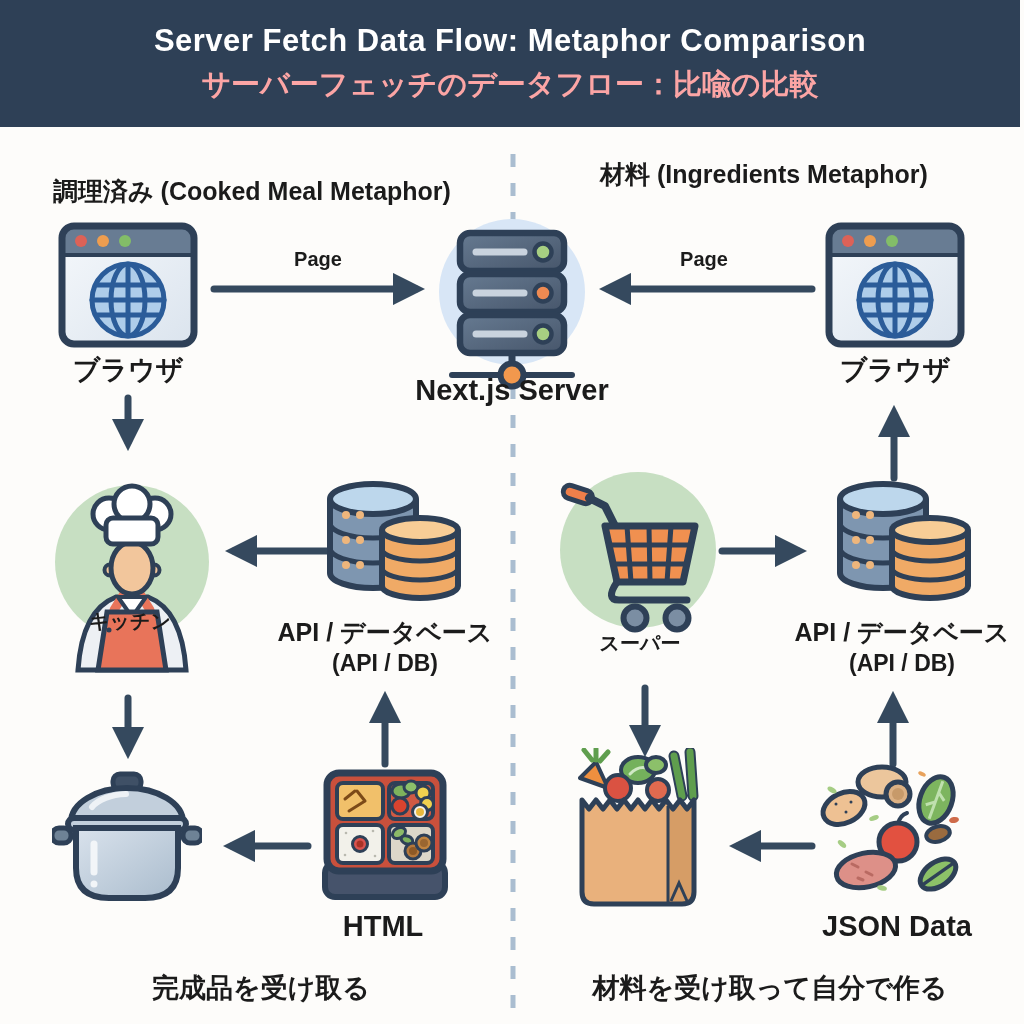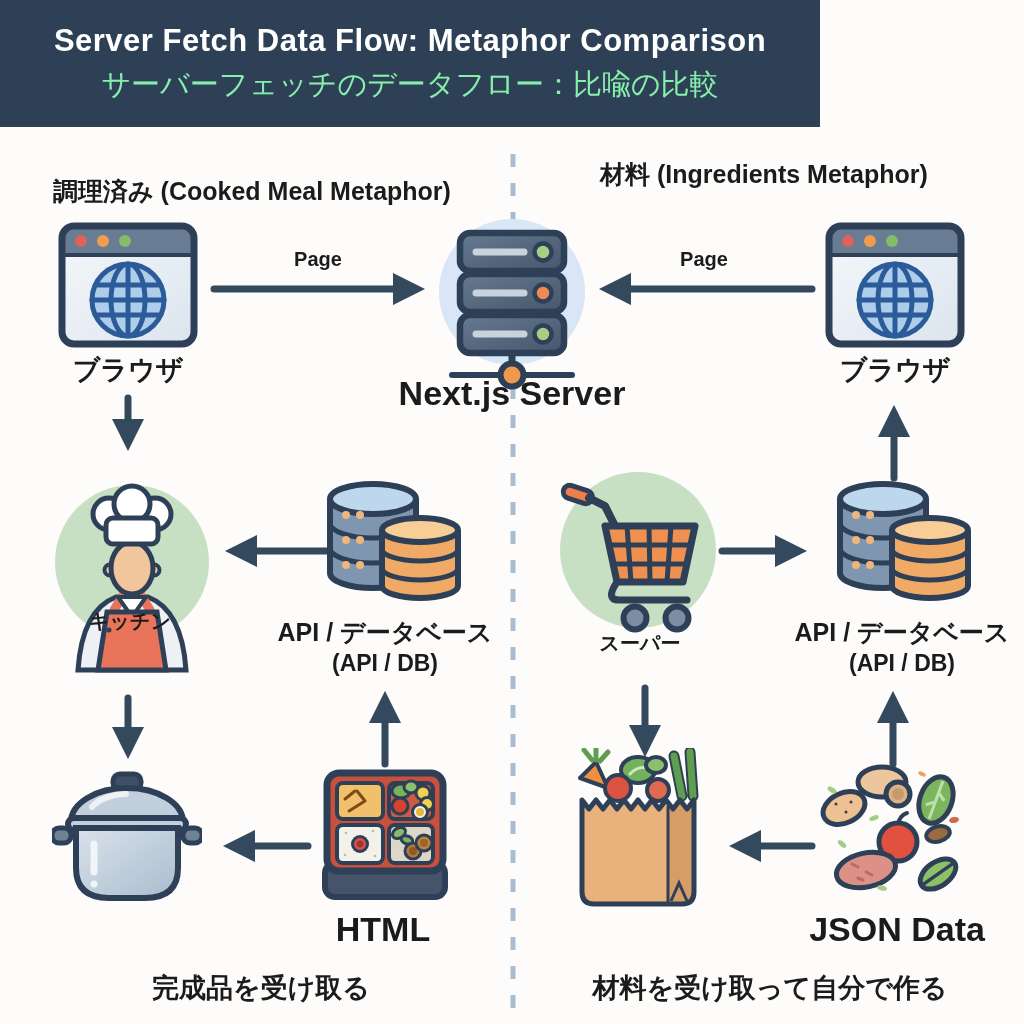--- a/index.html
+++ b/index.html
@@ -1,23 +1,23 @@
 <!DOCTYPE html>
 <html><head>
 <meta charset="utf-8">
 <style>
   html,body{margin:0;padding:0;}
   .page{position:relative;width:1024px;height:1024px;background:#fdfcfa;overflow:hidden;
         font-family:"Liberation Sans","DejaVu Sans",sans-serif;color:#1b1b1b;}
-  .hdr{position:absolute;left:0;top:0;width:820px;height:127px;background:#2e4056;
+  .hdr{position:absolute;left:0;top:0;width:1020px;height:127px;background:#2e4056;
        display:flex;flex-direction:column;align-items:center;justify-content:center;gap:6px;}
   .hdr .t1{color:#fff;font-size:31px;font-weight:700;letter-spacing:.5px;}
-  .hdr .t2{color:#86efac;font-size:29px;font-weight:400;text-align:center;}
+  .hdr .t2{color:#fca5a5;font-size:29px;font-weight:700;text-align:center;}
   .lbl{position:absolute;transform:translateX(-50%);font-weight:700;color:#1b1b1b;white-space:nowrap;}
-  .f25{font-size:25px;} .f23{font-size:23px;} .f27{font-size:27px;} .f28{font-size:20px;} .f29{font-size:34px;}
+  .f25{font-size:25px;} .f23{font-size:23px;} .f27{font-size:27px;} .f28{font-size:20px;} .f29{font-size:29px;}
   .icon{position:absolute;}
   .overlay{position:absolute;left:0;top:0;}
   svg{display:block;}
 </style>
 </head>
 <body>
 
 <div class="page">
 
   <div class="hdr">

